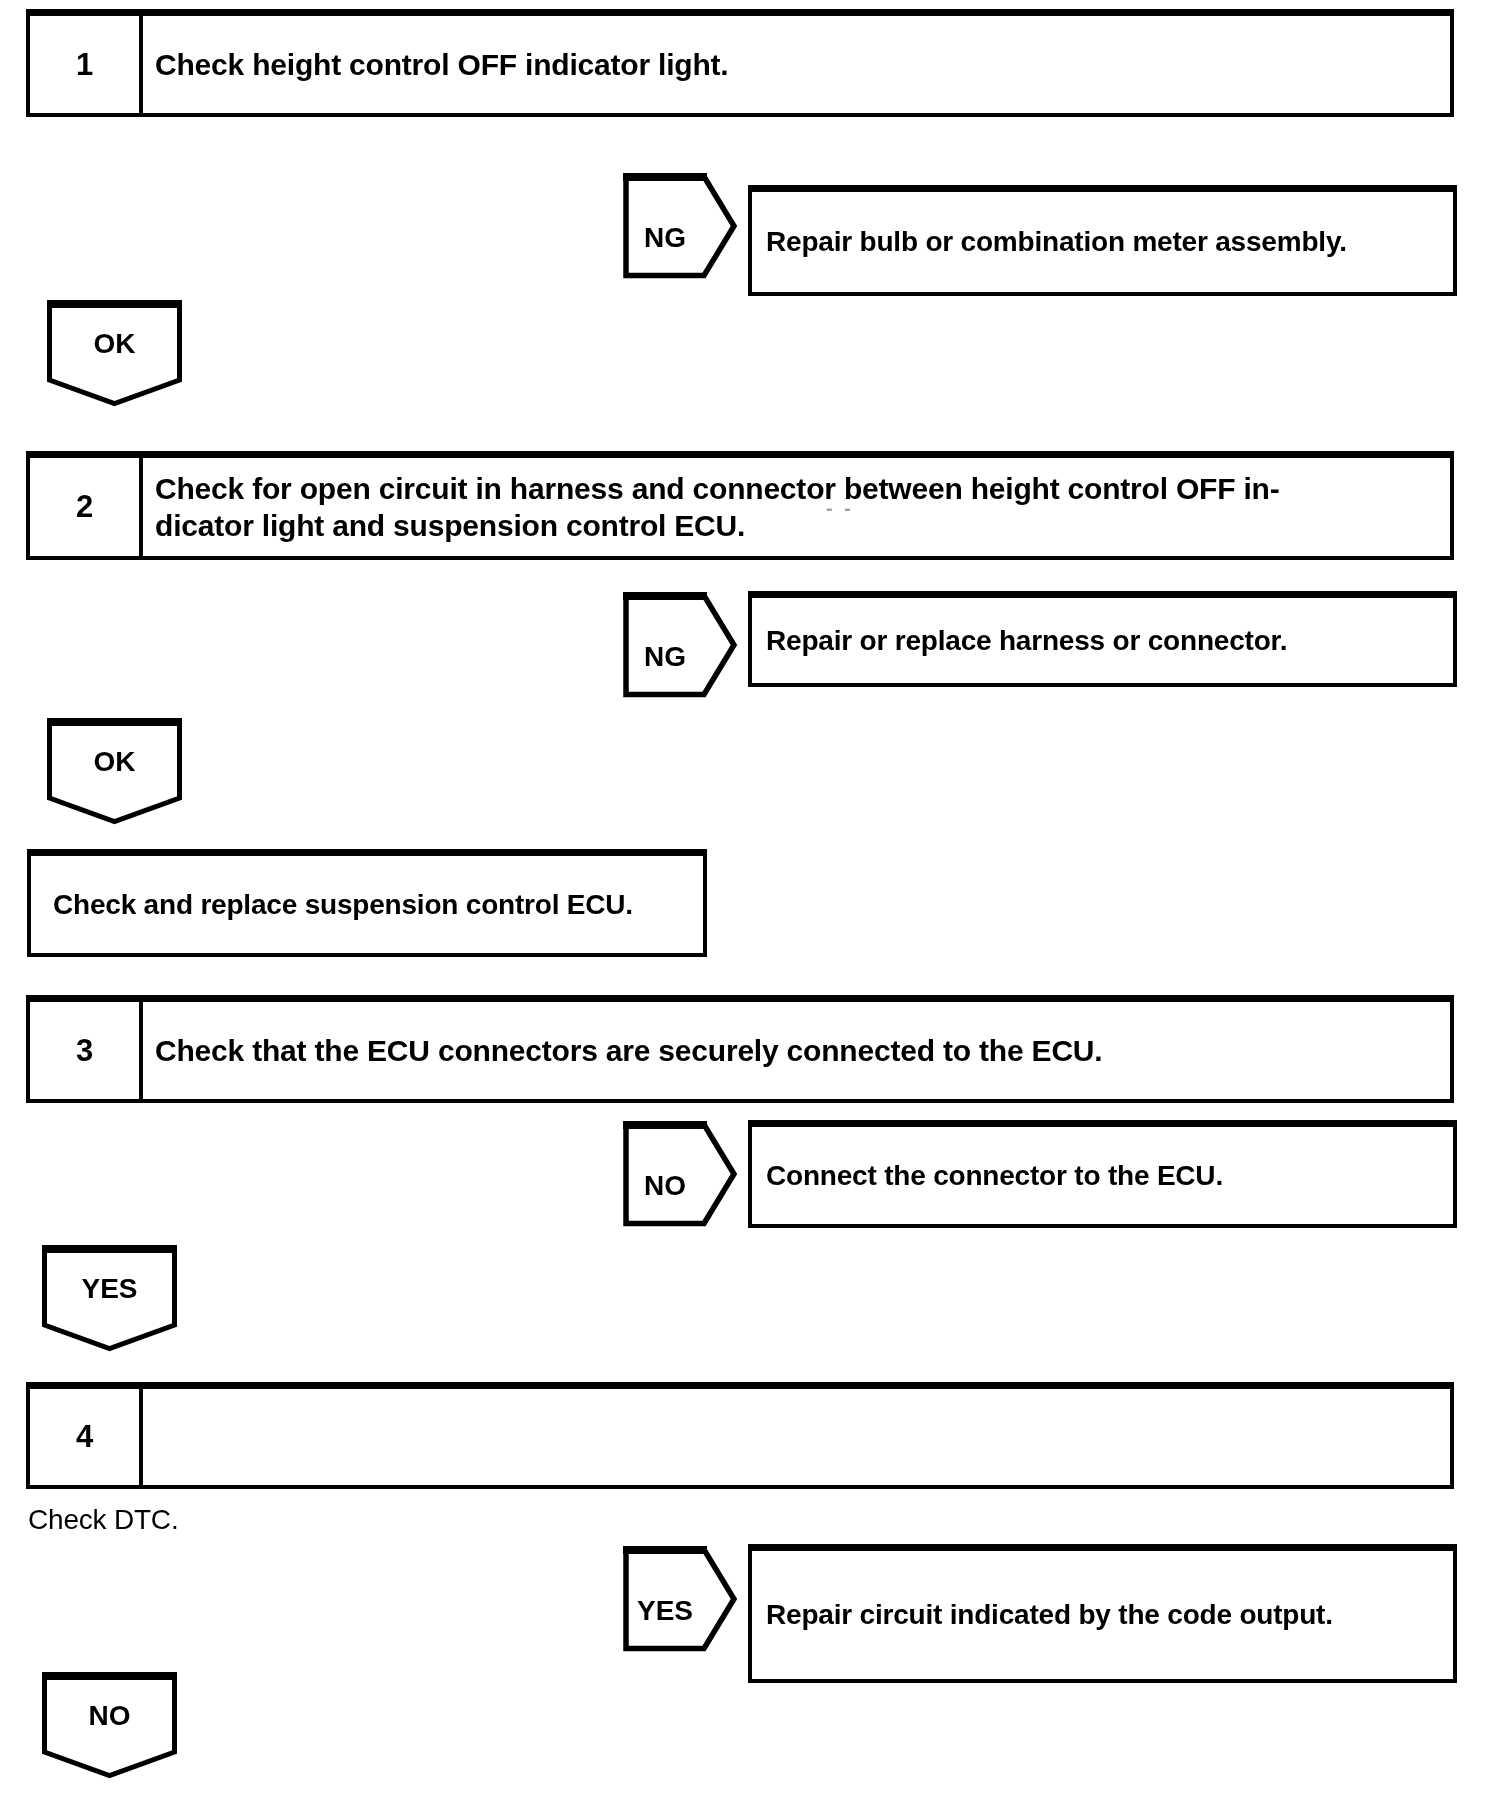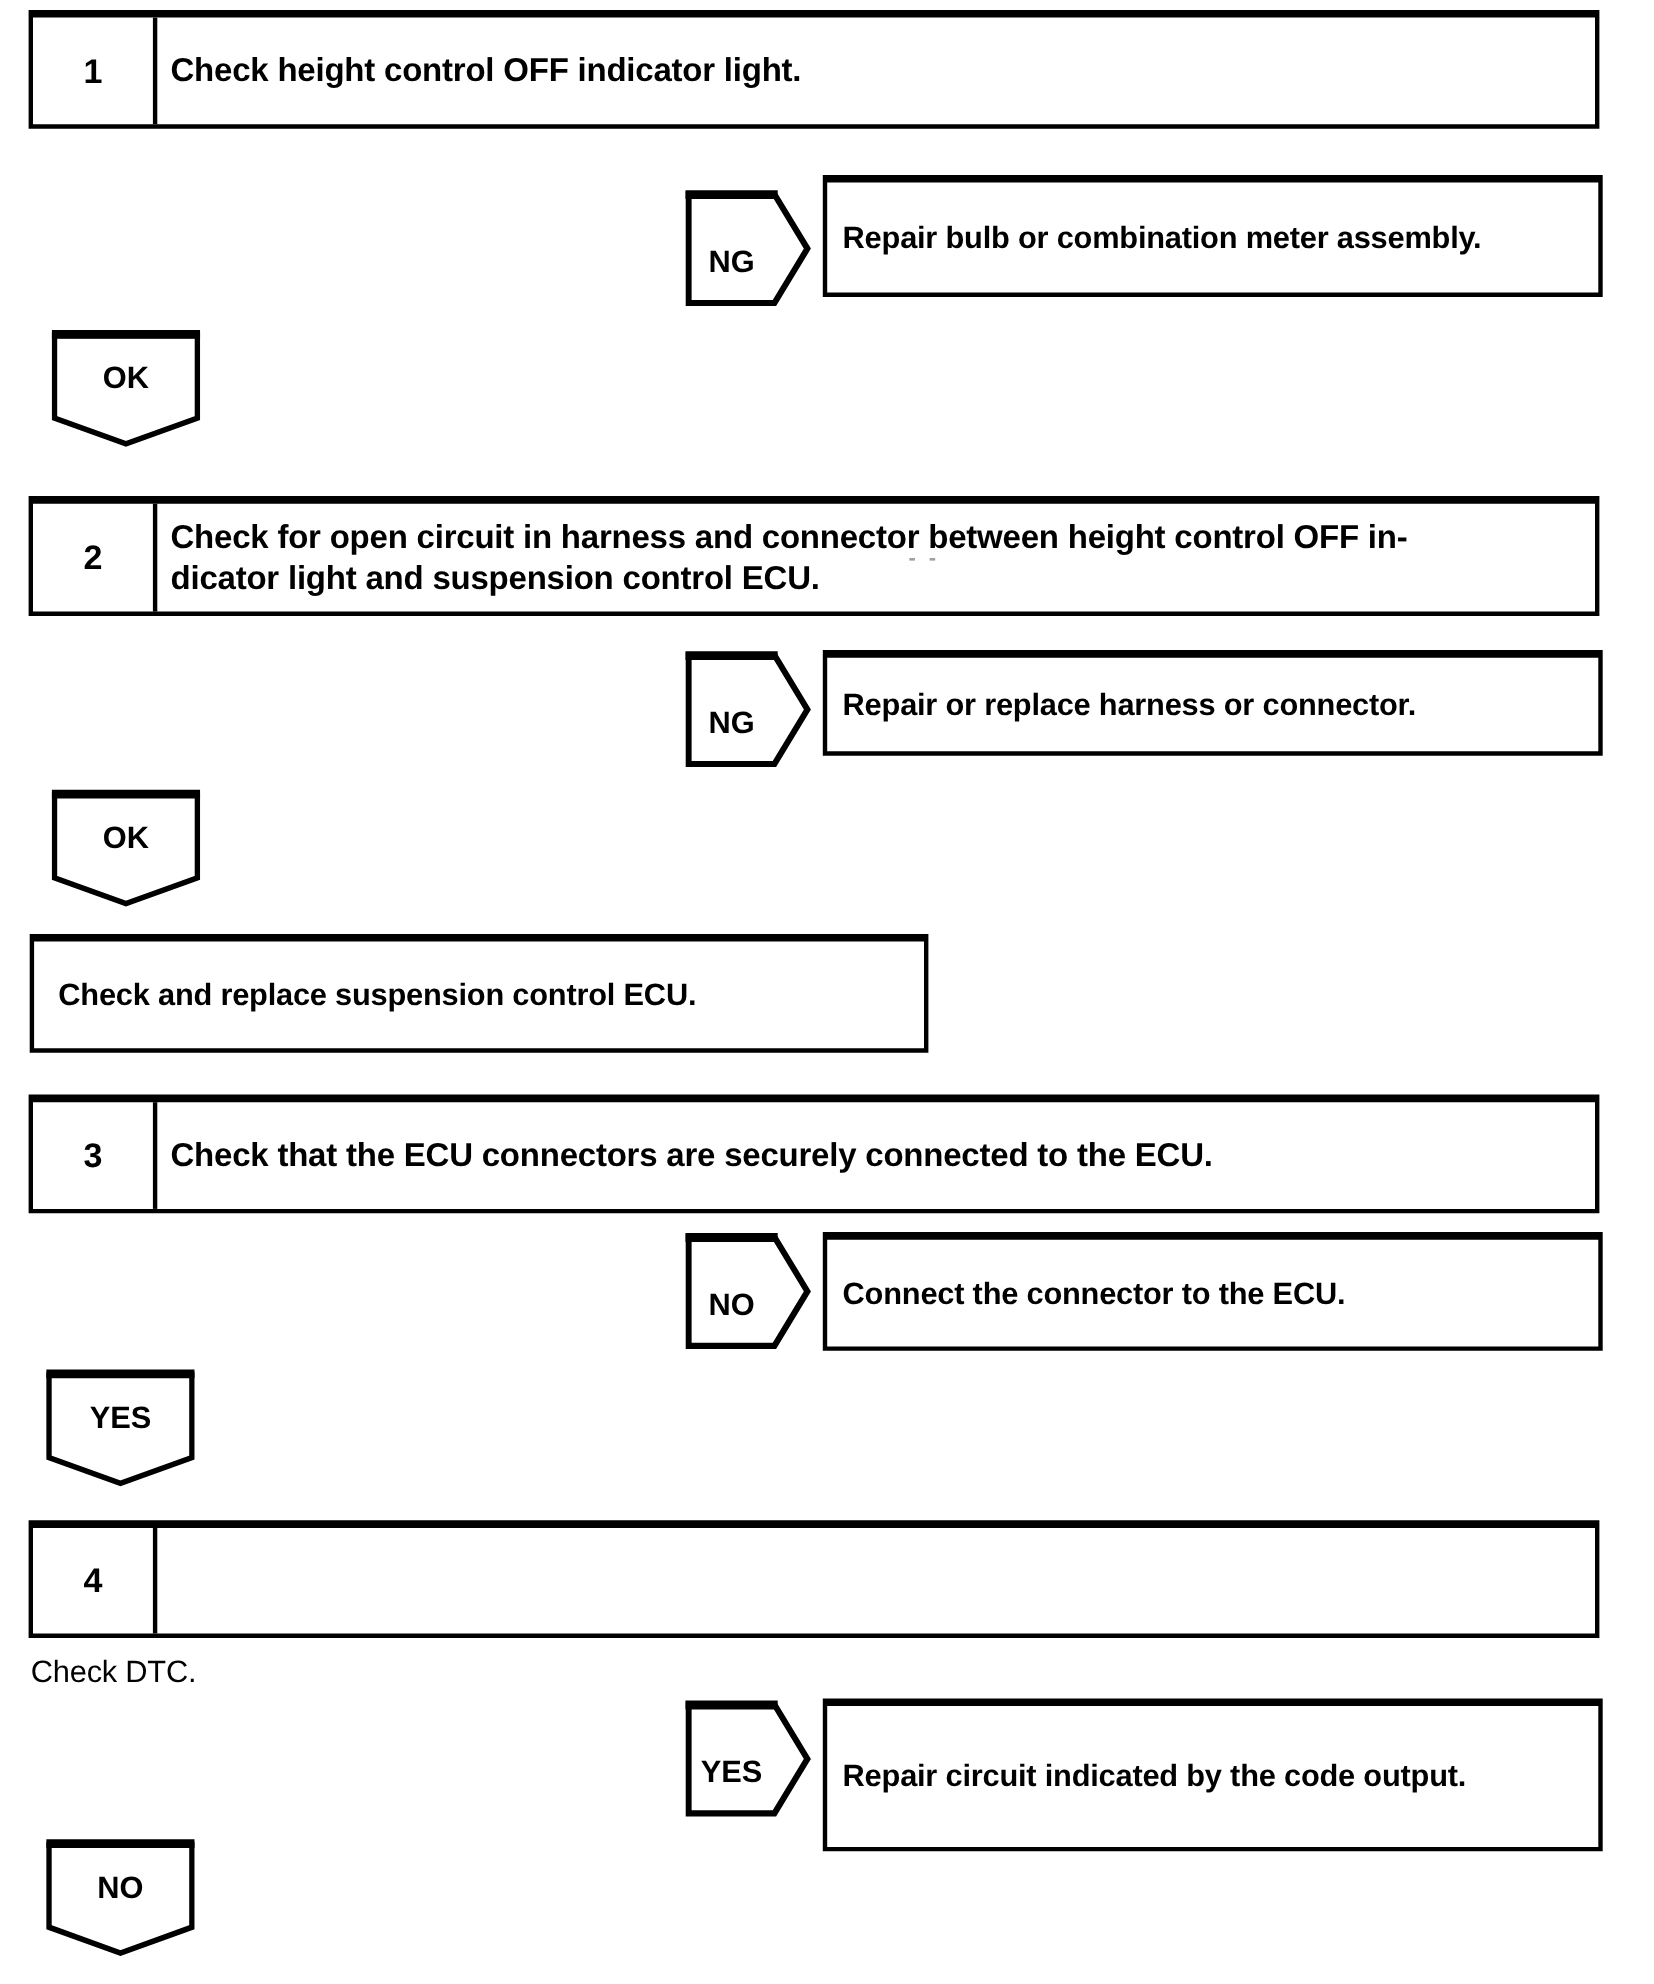--- a/index.html
+++ b/index.html
@@ -34,21 +34,21 @@
   .result{
     position:absolute;left:748px;width:709px;height:108px;
     border:4px solid #000;border-top-width:7px;
     box-sizing:border-box;background:#fff;
     display:flex;align-items:center;
     padding-left:14px;padding-right:10px;
     font-weight:bold;font-size:28px;letter-spacing:-0.2px;
   }
   
   .term{
-    position:absolute;left:27px;width:817px;height:108px;
+    position:absolute;left:27px;width:680px;height:108px;
     border:4px solid #000;border-top-width:7px;
     box-sizing:border-box;background:#fff;
     display:flex;align-items:center;
     padding-left:22px;
     font-weight:bold;font-size:28px;letter-spacing:-0.2px;
   }
   .note{
     position:absolute;left:28px;
     font-size:28px;line-height:33px;letter-spacing:-0.2px;
   }
@@ -85,21 +85,21 @@
   </div>
 
 
   <div class="pr" style="left:623px;top:172px;">
     <svg width="115" height="108" viewBox="0 0 115 108">
       <polygon points="3,4.5 81,4.5 111,54 81,103.5 3,103.5" fill="#ffffff" stroke="#000000" stroke-width="5.5"></polygon>
       <line x1="0" y1="5" x2="84" y2="5" stroke="#000000" stroke-width="8"></line>
     </svg>
     <span class="lbl">NG</span>
   </div>
-  <div class="result" style="top:159px;height:111px;">Repair bulb or combination meter assembly.</div>
+  <div class="result" style="top:185px;height:111px;">Repair bulb or combination meter assembly.</div>
 
   <div class="pd" style="left:29px;top:299px;">
     <svg width="135" height="109" viewBox="0 0 135 109">
       <polygon points="2.5,6 132.5,6 132.5,81 67.5,104.5 2.5,81" fill="#ffffff" stroke="#000000" stroke-width="5"></polygon>
       <line x1="0" y1="5" x2="135" y2="5" stroke="#000000" stroke-width="8"></line>
     </svg>
     <span class="lbl">OK</span>
   </div>
 
   <div class="step" style="top:451px;height:109px;">

